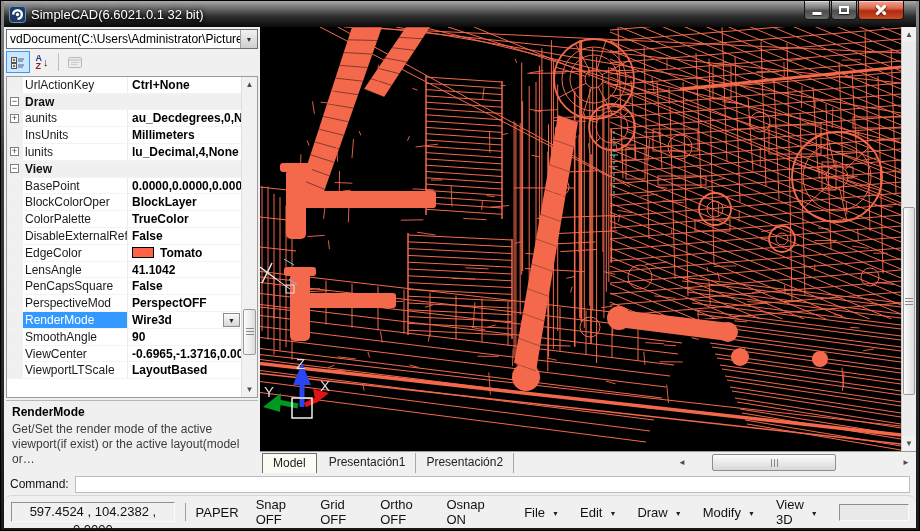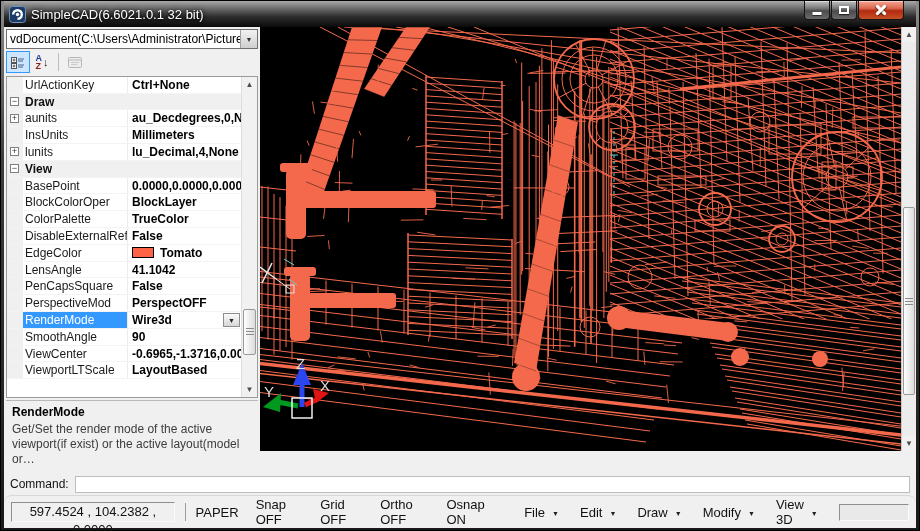--- a/index.html
+++ b/index.html
@@ -819,20 +819,38 @@
                 <span>▲</span>
               </div>
             <div class="sb-thumb" style="top:180px; height:188px;">
                 <span class="grip-h"></span>
               </div>
             <div class="sb-btn bottom">
                 <span>▼</span>
               </div>
           </div>
         </div>
+        <div class="tabstrip">
+          <div class="tab active">Model</div>
+          <div class="tab">Presentación1</div>
+          <div class="tab">Presentación2</div>
+          <div class="hscroll">
+            <div class="h-btn">
+                <span>◄</span>
+              </div>
+            <div class="h-track">
+              <div class="h-thumb">
+                  <span class="grip-v"></span>
+                </div>
+            </div>
+            <div class="h-btn">
+                <span>►</span>
+              </div>
+          </div>
+        </div>
       </div>
     </div>
 
     <div class="cmdbar">
       <span class="cmdlabel">Command:</span>
       <input class="cmdinput" type="text" value="" style="">
     </div>
 
     <div class="statusbar">
       <div class="coords">597.4524 , 104.2382 , 0.0000</div>

